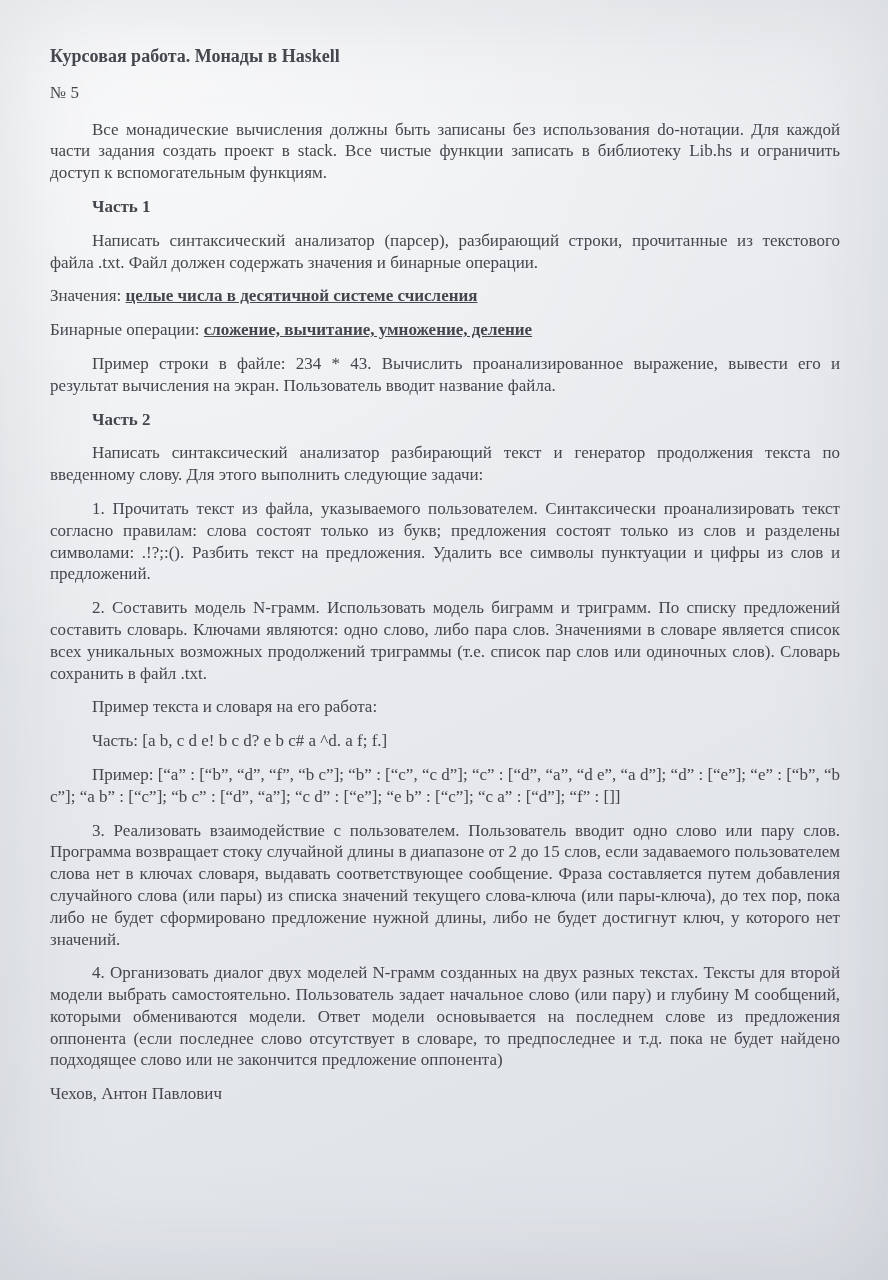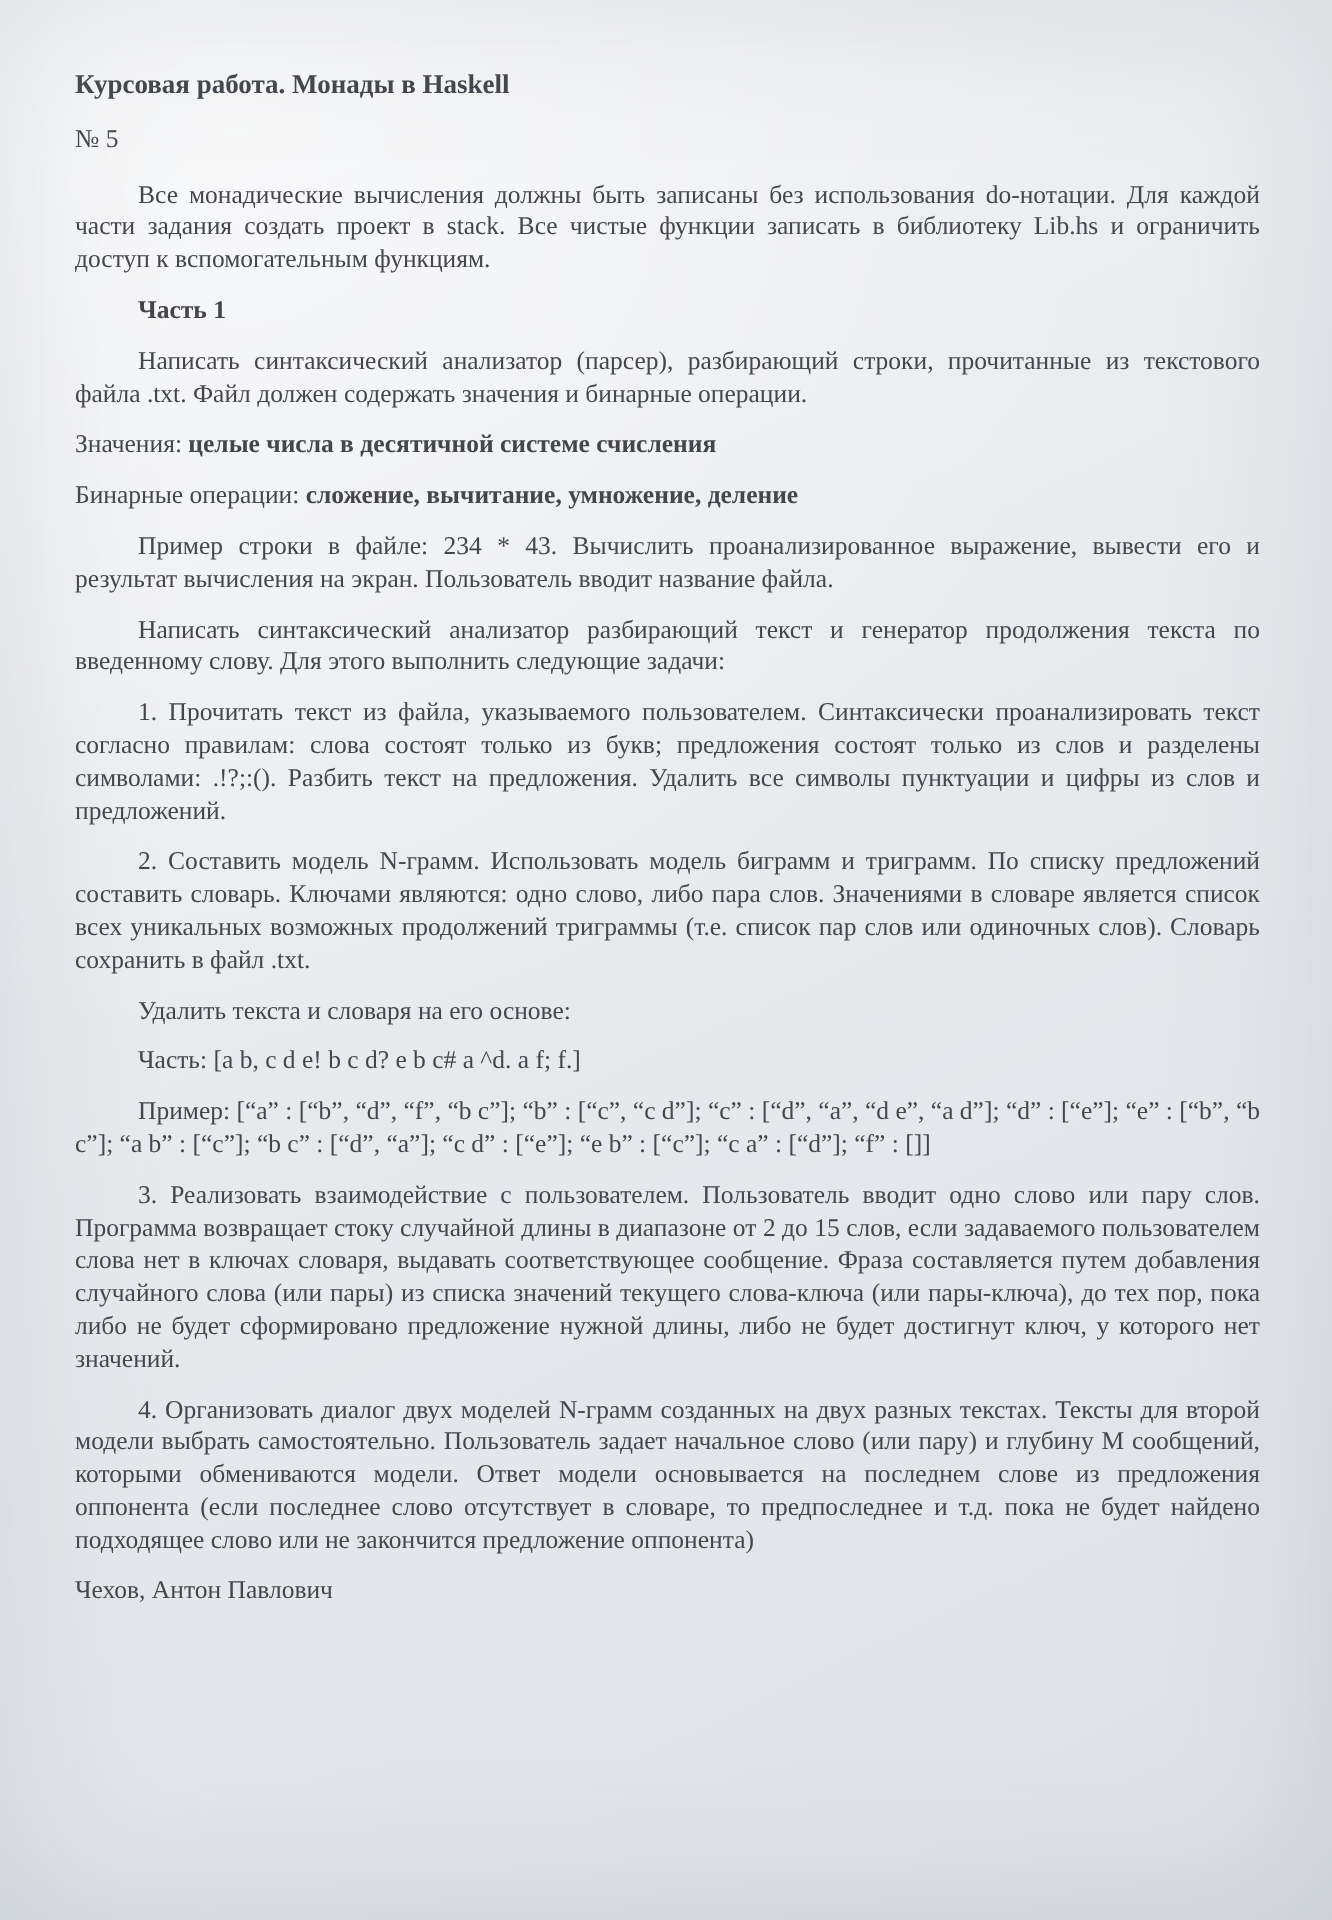--- a/index.html
+++ b/index.html
@@ -48,20 +48,21 @@
   }
   .heading {
     font-weight: bold;
     text-align: left;
   }
   .single {
     text-align: left !important;
   }
   .semibold {
     font-weight: bold;
+    text-decoration: underline;
   }
   .footer-line {
     margin-bottom: 14px !important;
   }
 </style>
 </head>
 <body>
 
 <div class="page">
 
@@ -74,28 +75,29 @@
   <p class="heading">Часть 1</p>
 
   <p>Написать синтаксический анализатор (парсер), разбирающий строки, прочитанные из текстового файла .txt. Файл должен содержать значения и бинарные операции.</p>
 
   <p class="center"><span>Значения: </span><span class="semibold">целые числа в десятичной системе счисления</span></p>
 
   <p class="center"><span>Бинарные операции: </span><span class="semibold">сложение, вычитание, умножение, деление</span></p>
 
   <p>Пример строки в файле: 234 * 43. Вычислить проанализированное выражение, вывести его и результат вычисления на экран. Пользователь вводит название файла.</p>
 
+  <p class="heading">Часть 2</p>
 
   <p>Написать синтаксический анализатор разбирающий текст и генератор продолжения текста по введенному слову. Для этого выполнить следующие задачи:</p>
 
   <p>1. Прочитать текст из файла, указываемого пользователем. Синтаксически проанализировать текст согласно правилам: слова состоят только из букв; предложения состоят только из слов и разделены символами: .!?;:(). Разбить текст на предложения. Удалить все символы пунктуации и цифры из слов и предложений.</p>
 
   <p>2. Составить модель N-грамм. Использовать модель биграмм и триграмм. По списку предложений составить словарь. Ключами являются: одно слово, либо пара слов. Значениями в словаре является список всех уникальных возможных продолжений триграммы (т.е. список пар слов или одиночных слов). Словарь сохранить в файл .txt.</p>
 
-  <p class="single">Удалить текста и словаря на его основе:</p>
+  <p class="single">Пример текста и словаря на его работа:</p>
 
   <p class="single">Часть: [a b, c d e! b c d? e b c# a ^d. a f; f.]</p>
 
   <p>Пример: [“a” : [“b”, “d”, “f”, “b c”]; “b” : [“c”, “c d”]; “c” : [“d”, “a”, “d e”, “a d”]; “d” : [“e”]; “e” : [“b”, “b c”]; “a b” : [“c”]; “b c” : [“d”, “a”]; “c d” : [“e”]; “e b” : [“c”]; “c a” : [“d”]; “f” : []]</p>
 
   <p>3. Реализовать взаимодействие с пользователем. Пользователь вводит одно слово или пару слов. Программа возвращает стоку случайной длины в диапазоне от 2 до 15 слов, если задаваемого пользователем слова нет в ключах словаря, выдавать соответствующее сообщение. Фраза составляется путем добавления случайного слова (или пары) из списка значений текущего слова-ключа (или пары-ключа), до тех пор, пока либо не будет сформировано предложение нужной длины, либо не будет достигнут ключ, у которого нет значений.</p>
 
   <p>4. Организовать диалог двух моделей N-грамм созданных на двух разных текстах. Тексты для второй модели выбрать самостоятельно. Пользователь задает начальное слово (или пару) и глубину М сообщений, которыми обмениваются модели. Ответ модели основывается на последнем слове из предложения оппонента (если последнее слово отсутствует в словаре, то предпоследнее и т.д. пока не будет найдено подходящее слово или не закончится предложение оппонента)</p>
 
 

